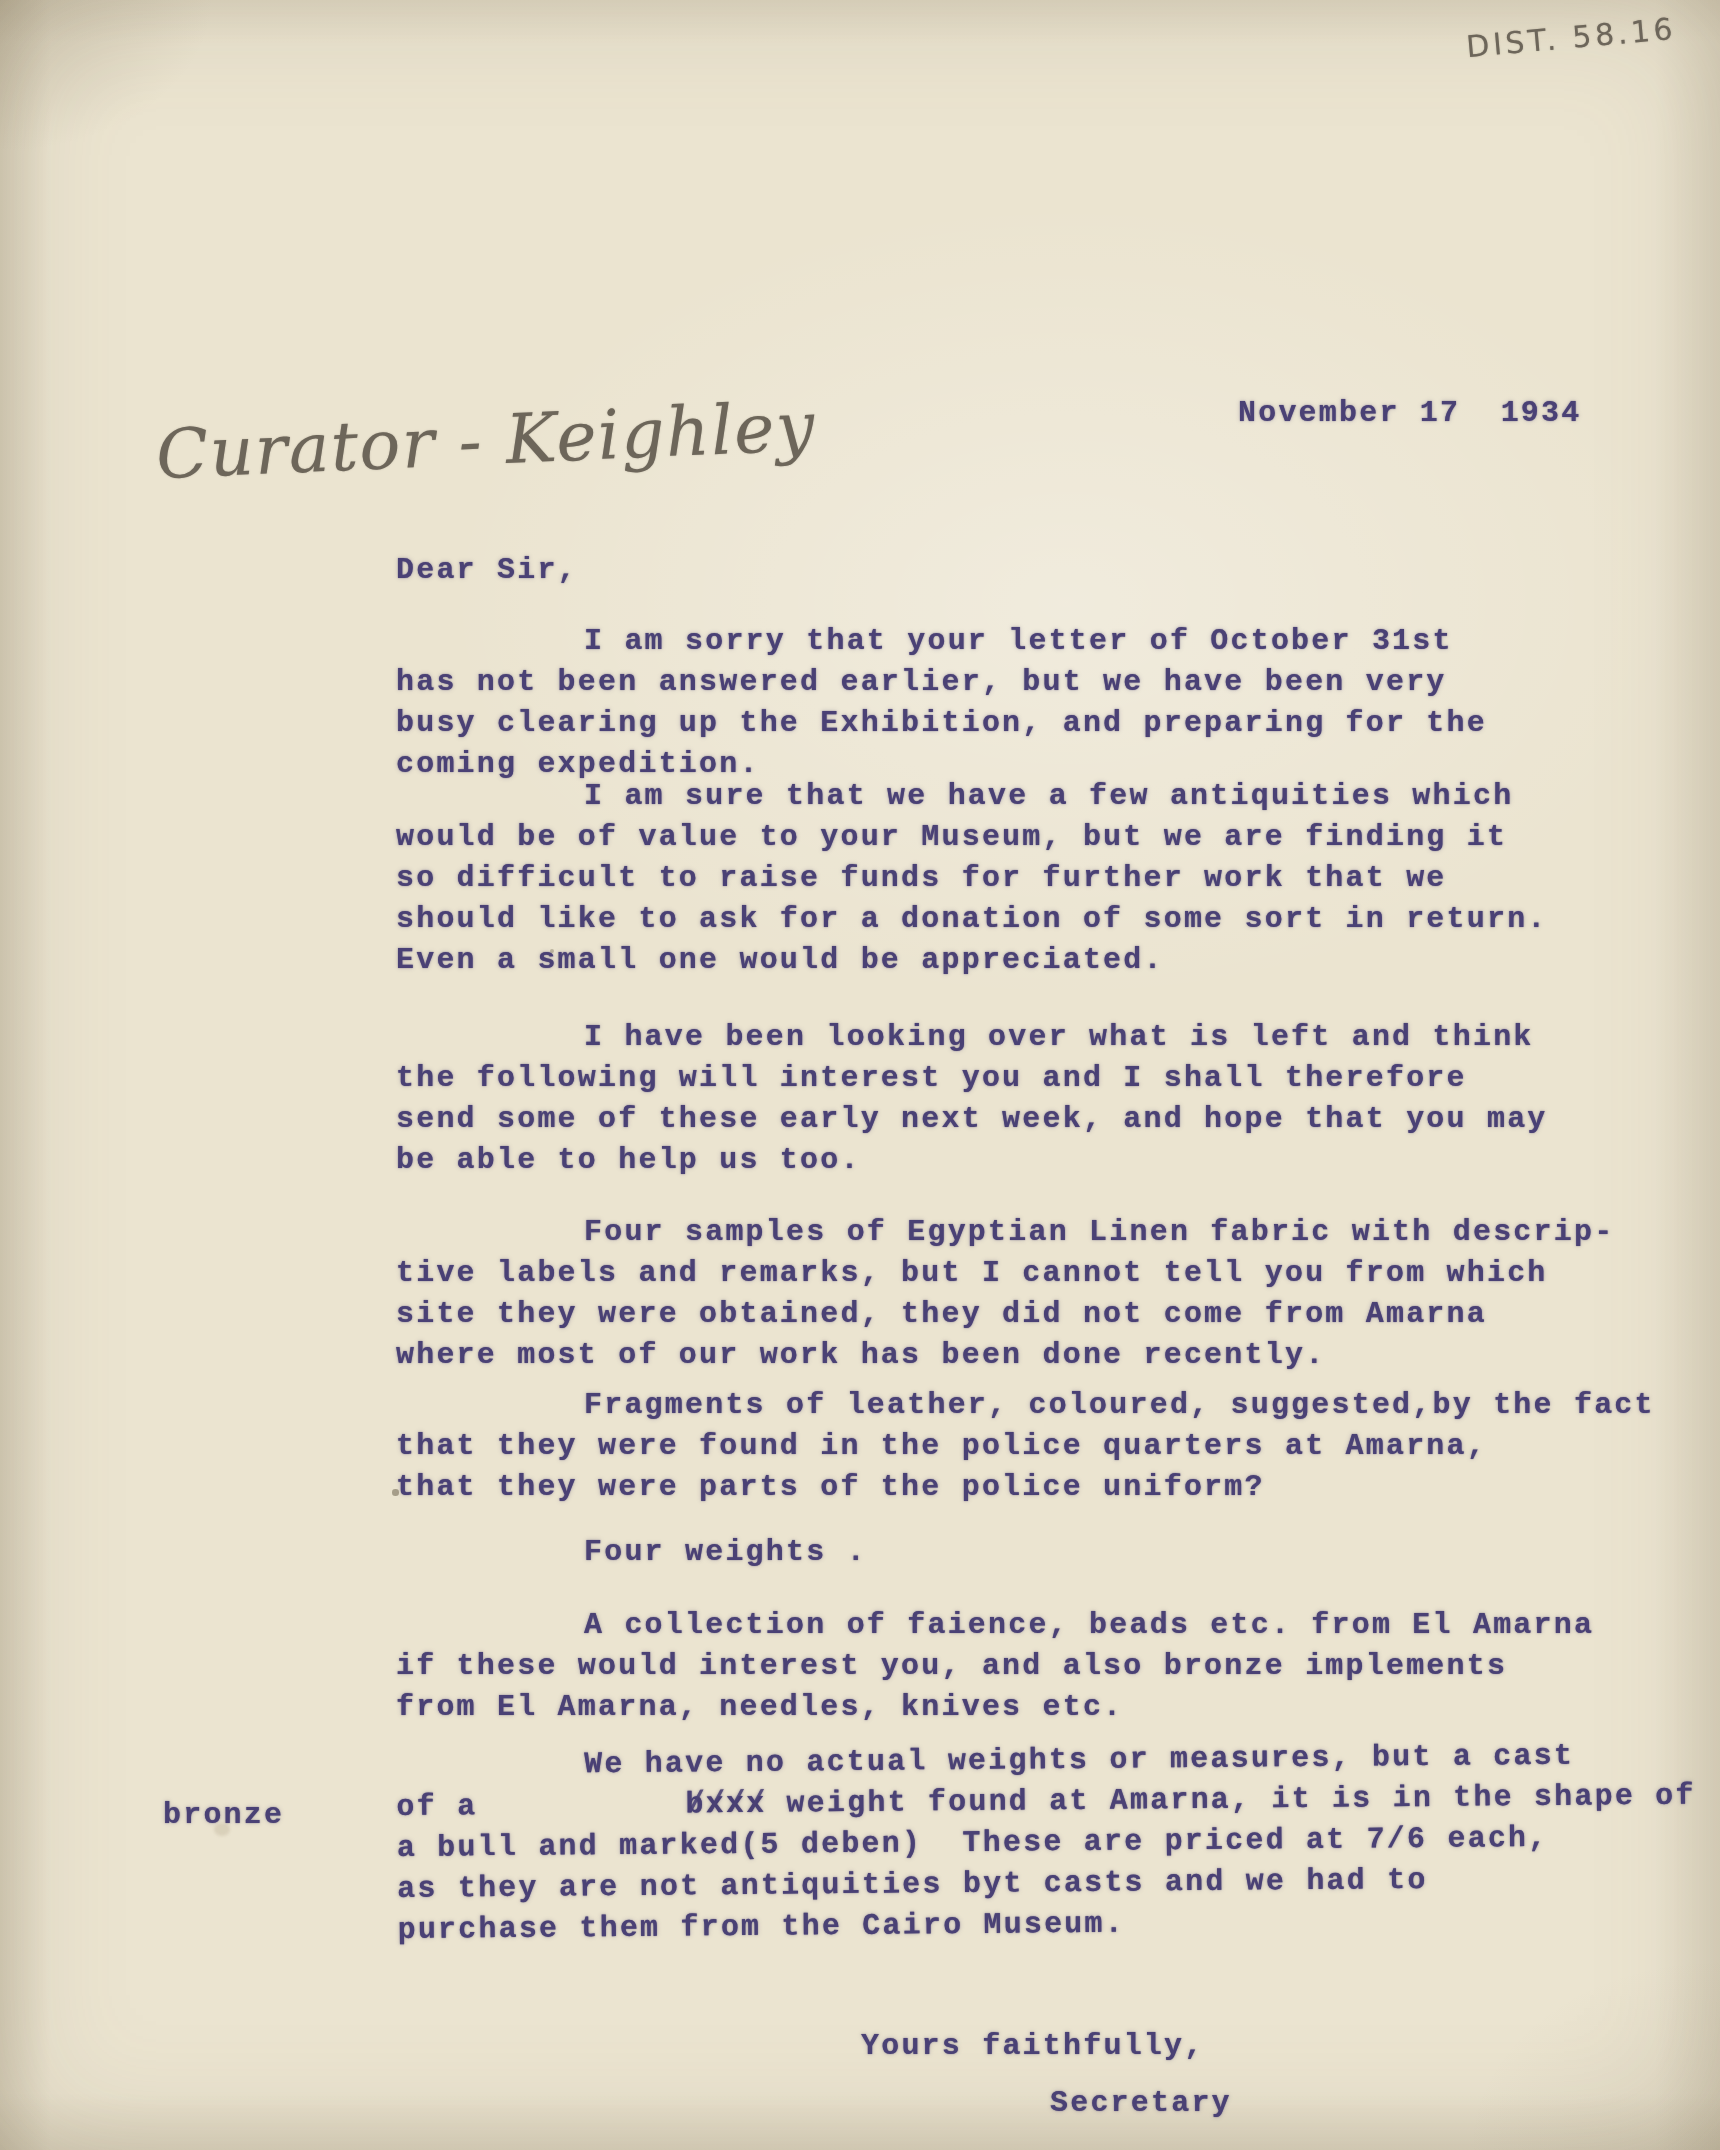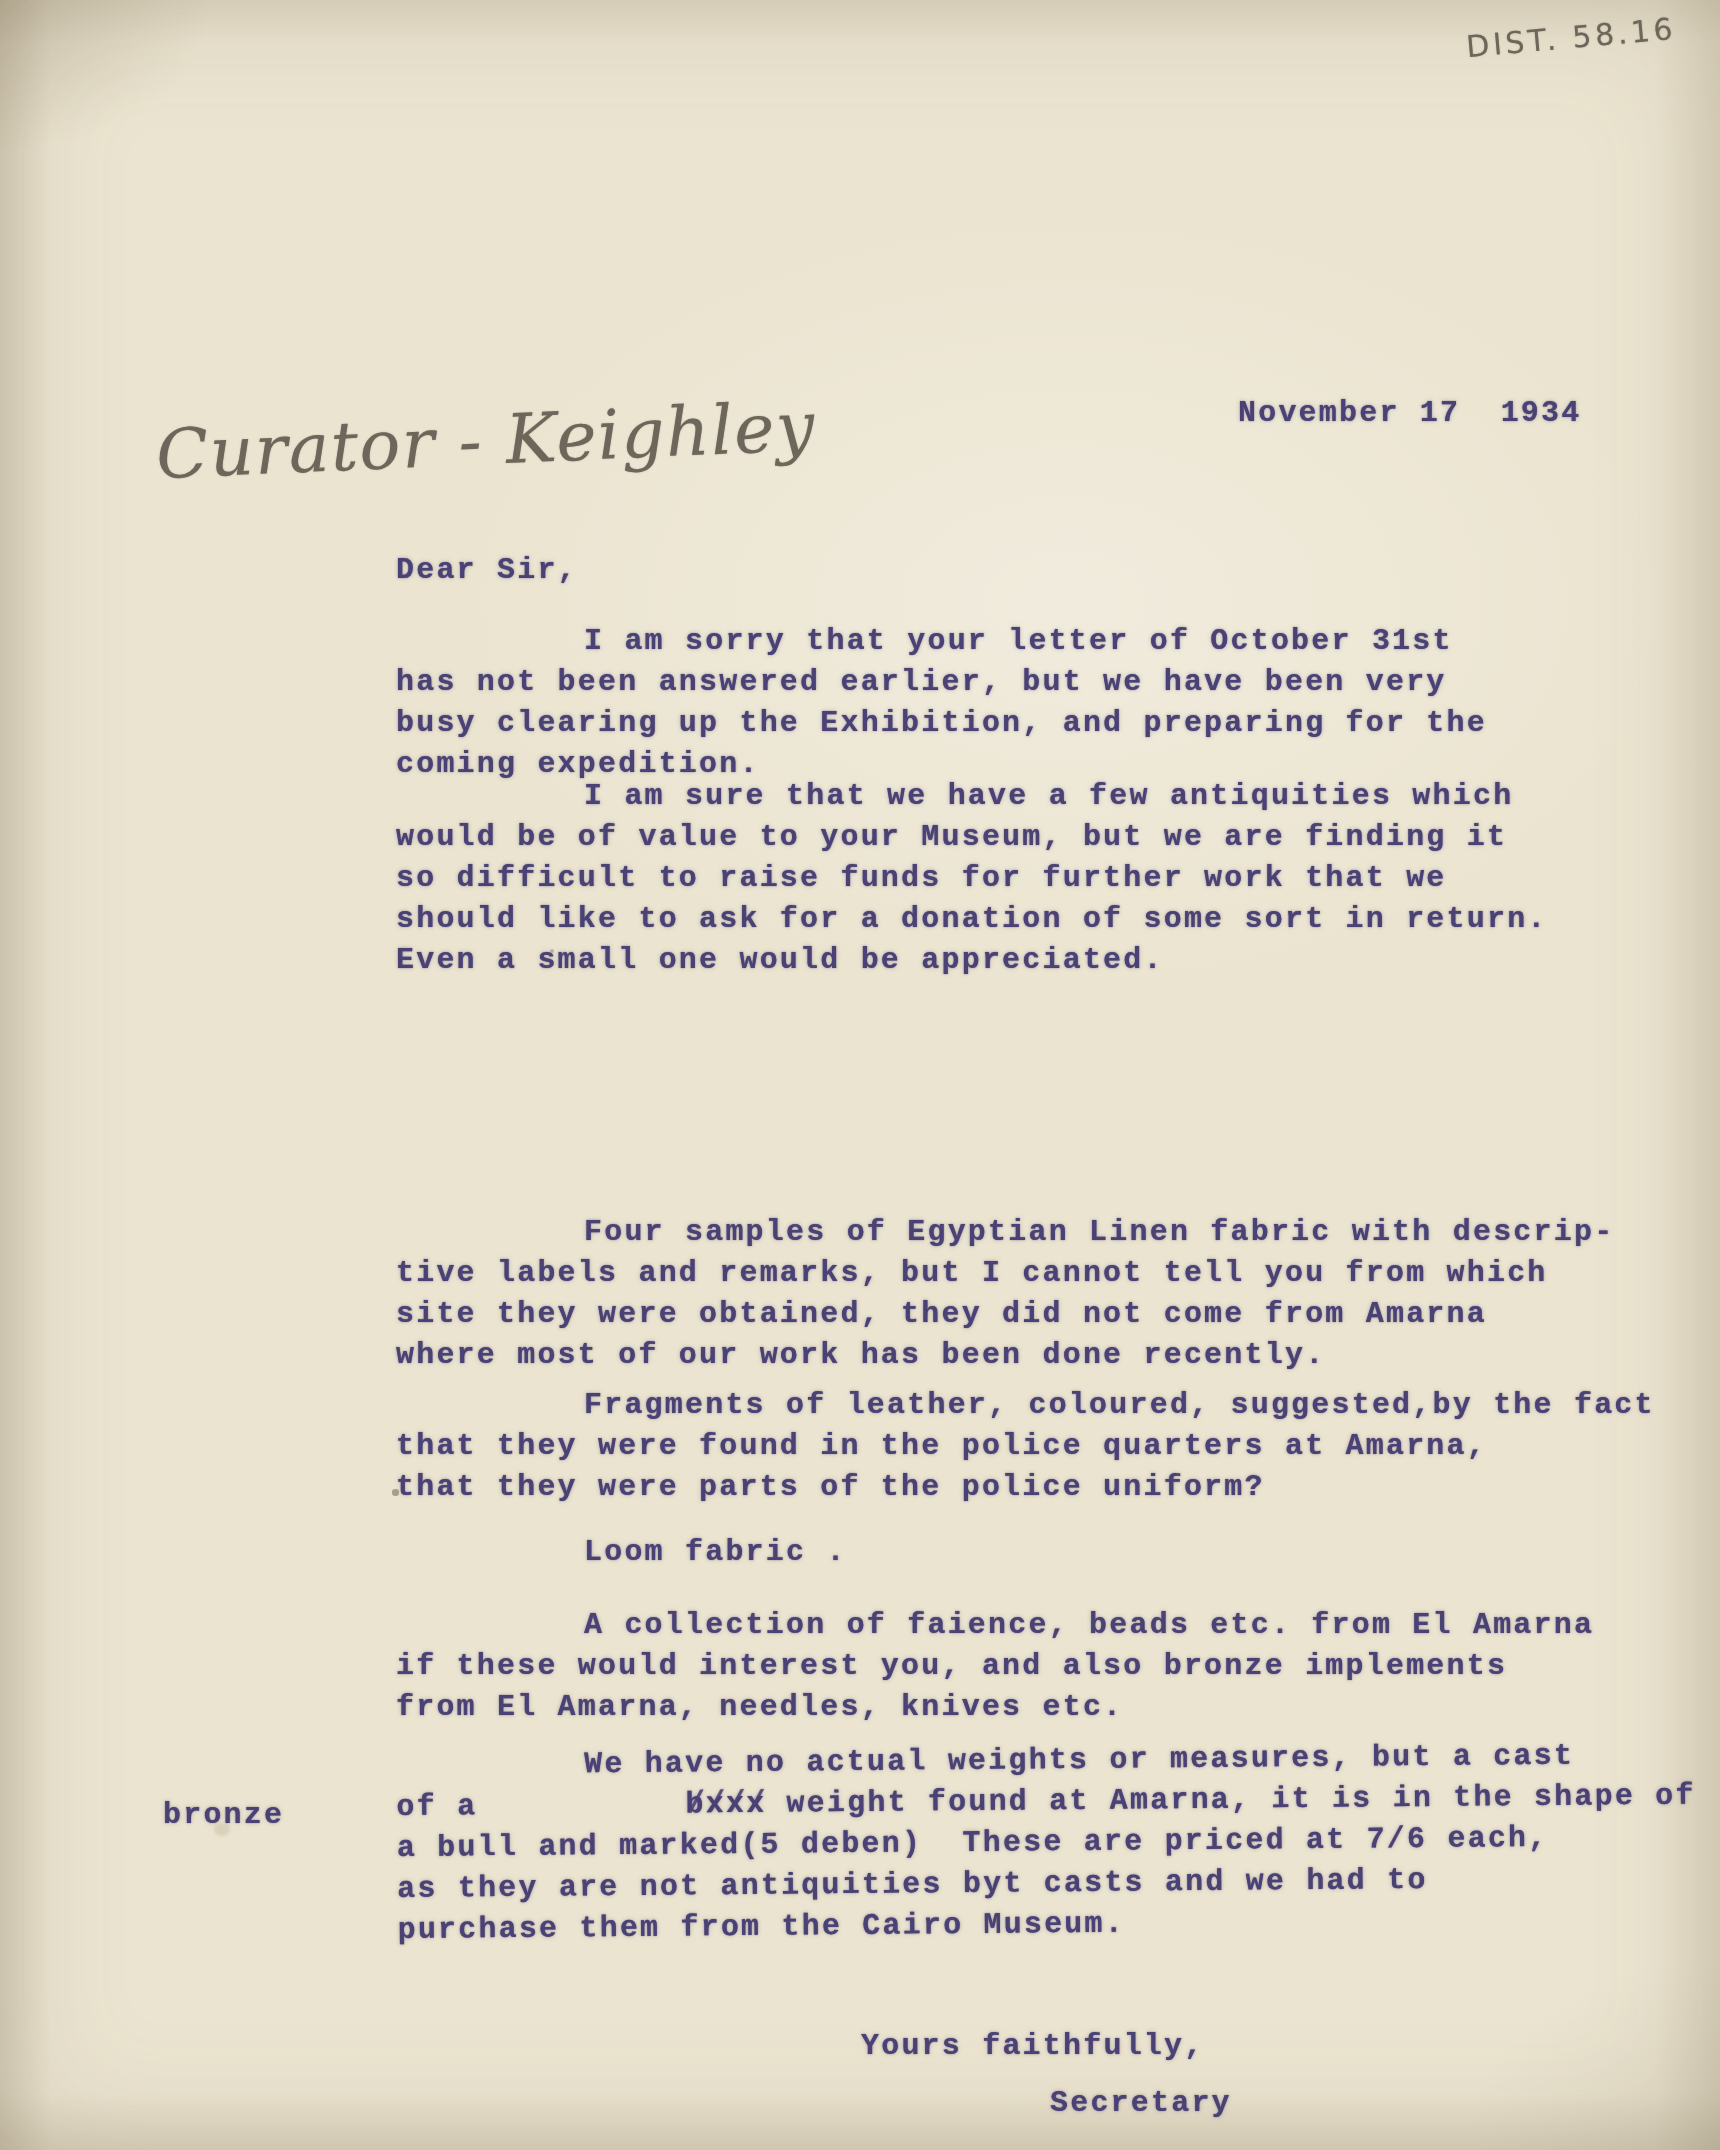--- a/index.html
+++ b/index.html
@@ -78,31 +78,35 @@
 has not been answered earlier, but we have been very
 busy clearing up the Exhibition, and preparing for the
 coming expedition.</div>
 
   <div class="typed para" style="left:396px;top:776px;">I am sure that we have a few antiquities which
 would be of value to your Museum, but we are finding it
 so difficult to raise funds for further work that we
 should like to ask for a donation of some sort in return.
 Even a small one would be appreciated.</div>
 
+  <div class="typed para" style="left:396px;top:1017px;">I have been looking over what is left and think
+the following will interest you and I shall therefore
+send some of these early next week, and hope that you may
+be able to help us too.</div>
 
   <div class="typed para" style="left:396px;top:1212px;">Four samples of Egyptian Linen fabric with descrip-
 tive labels and remarks, but I cannot tell you from which
 site they were obtained, they did not come from Amarna
 where most of our work has been done recently.</div>
 
   <div class="typed para" style="left:396px;top:1385px;">Fragments of leather, coloured, suggested,by the fact
 that they were found in the police quarters at Amarna,
 that they were parts of the police uniform?</div>
 
-  <div class="typed para" style="left:396px;top:1532px;">Loom fabric .</div>
+  <div class="typed para" style="left:396px;top:1532px;">Four weights .</div>
 
   <div class="typed para" style="left:396px;top:1605px;">A collection of faience, beads etc. from El Amarna
 if these would interest you, and also bronze implements
 from El Amarna, needles, knives etc.</div>
 
   <div class="typed" style="left:163px;top:1795px;">bronze</div>
 
   <div class="typed para tilt" style="left:396px;top:1746px;"><span>We have no actual weights or measures, but a cast
 of a </span><span class="strike"><span>bxxx</span><span class="overlay">////</span></span><span> weight found at Amarna, it is in the shape of
 a bull and marked(5 deben)  These are priced at 7/6 each,

